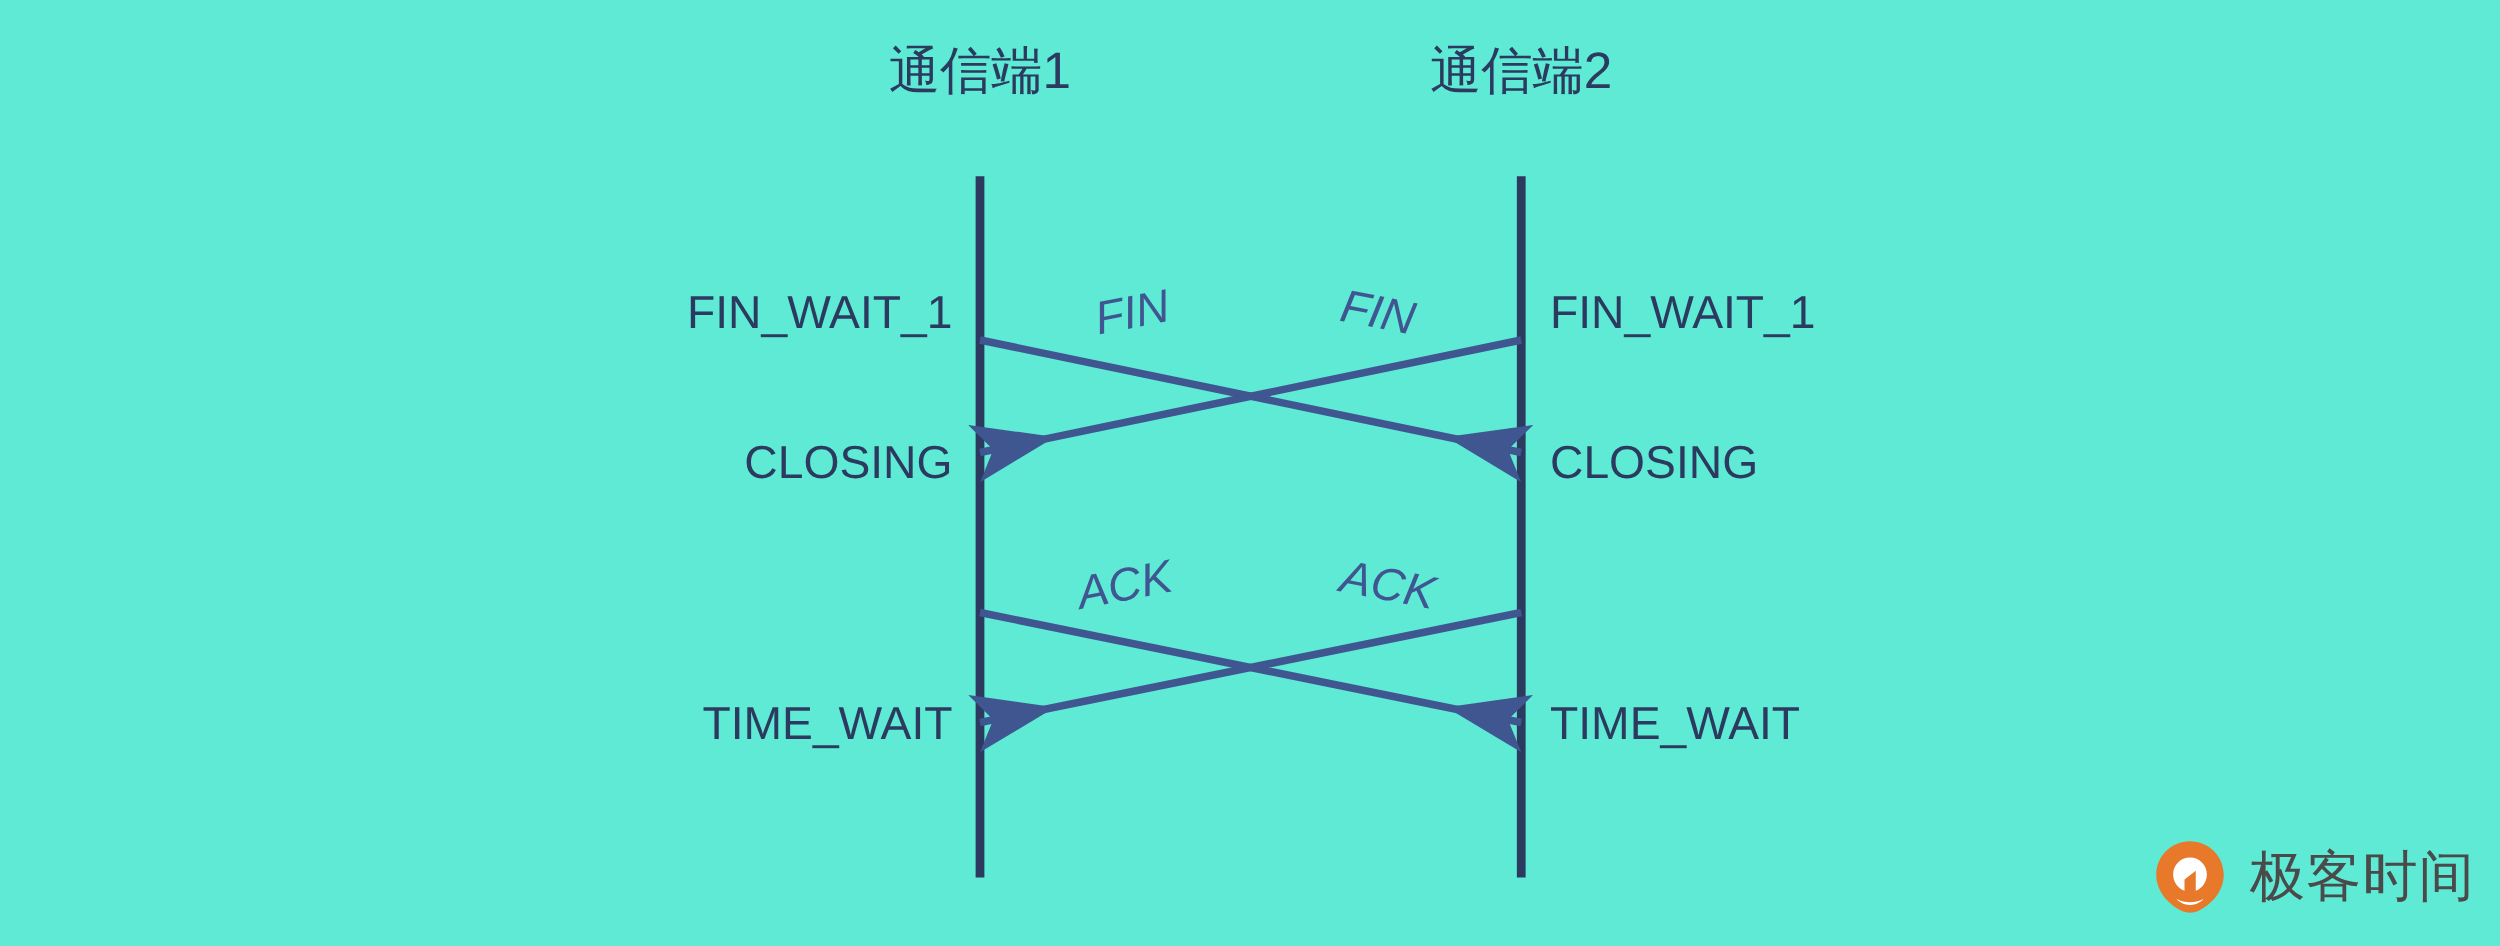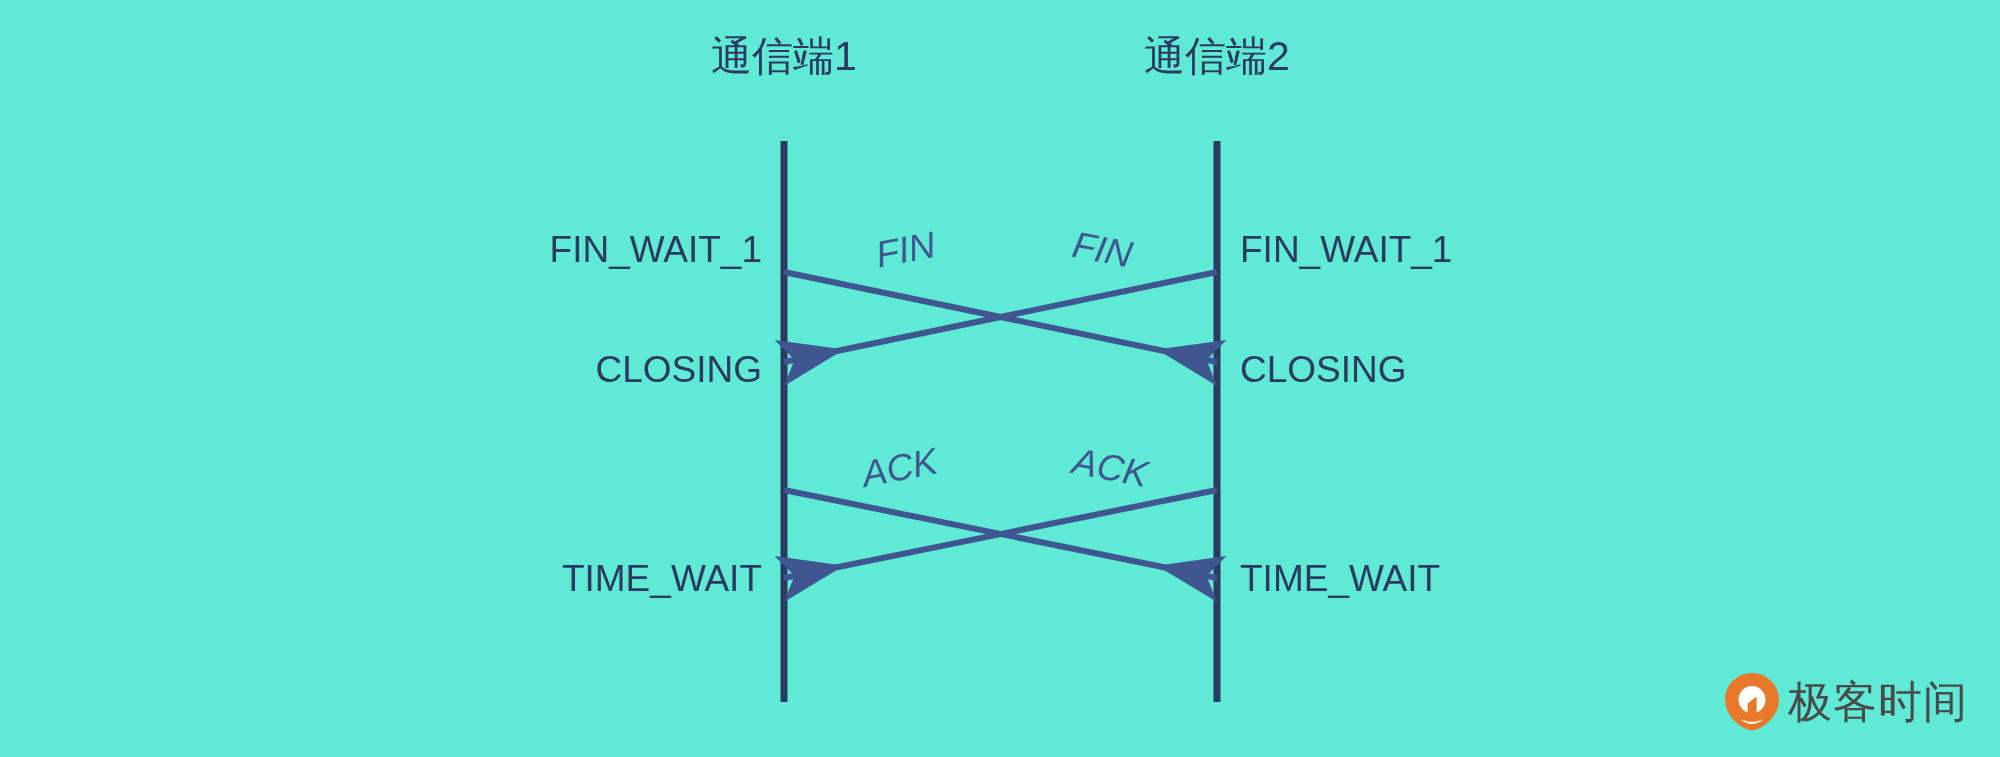--- a/index.html
+++ b/index.html
@@ -57,21 +57,21 @@
     fill: none;
   }
   #logo {
     position: absolute;
     left: 1724px;
     top: 668px;
     width: 250px;
     height: 68px;
     display: flex;
     align-items: center;
-    gap: 8px;
+    gap: 20px;
   }
   #logo-mark {
     width: 56px;
     height: 60px;
     flex: 0 0 auto;
   }
   #logo-word {
     font-size: 44px;
     color: #4A4A4A;
     font-family: "Liberation Sans", "DejaVu Sans", sans-serif;

